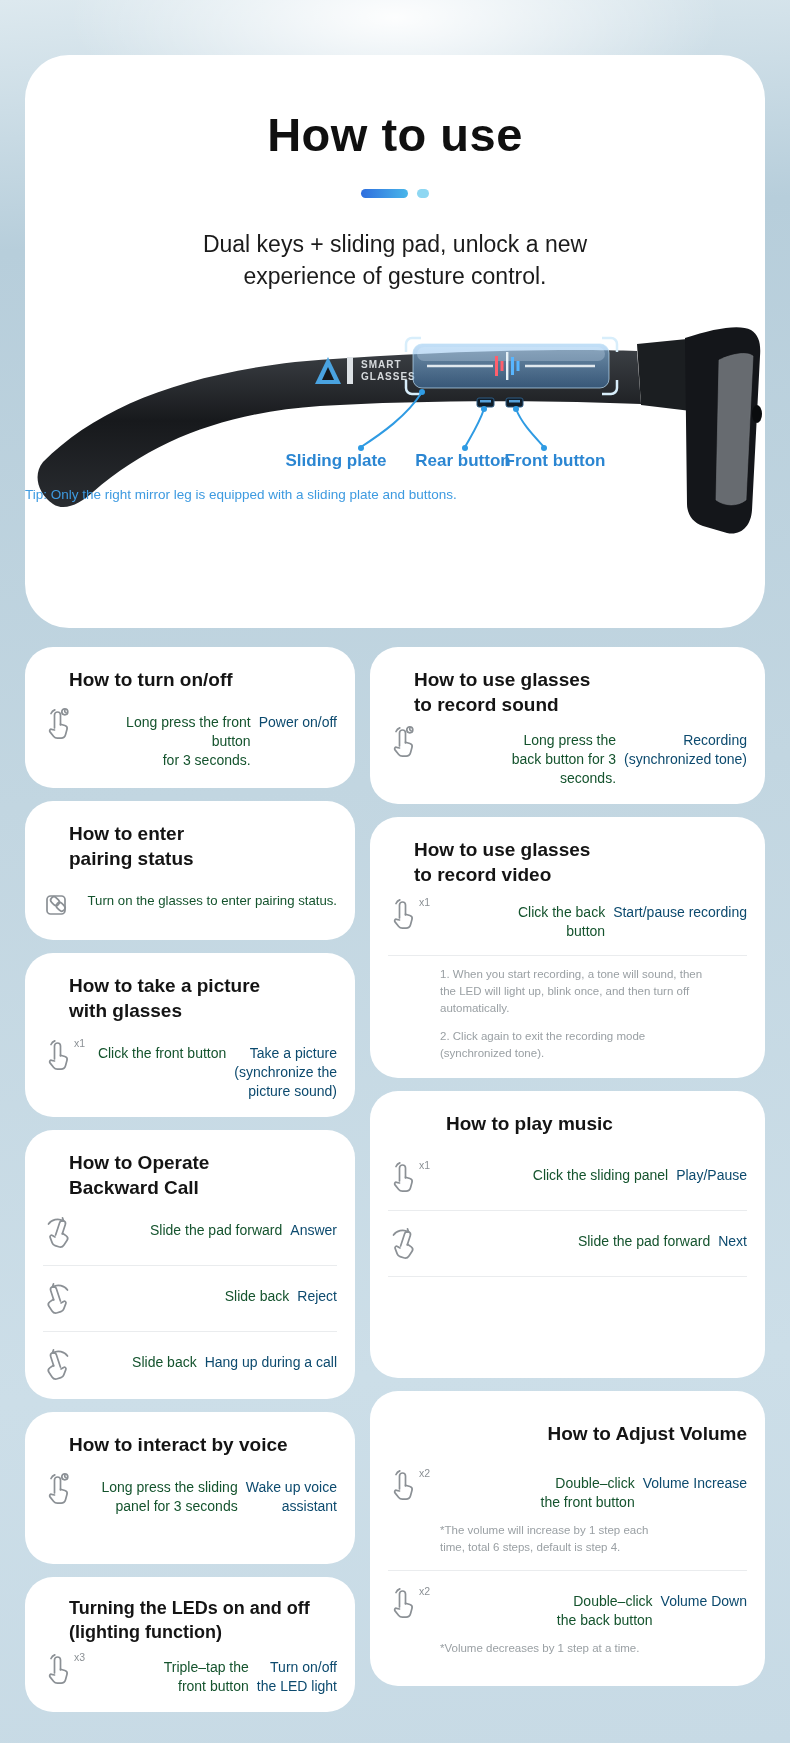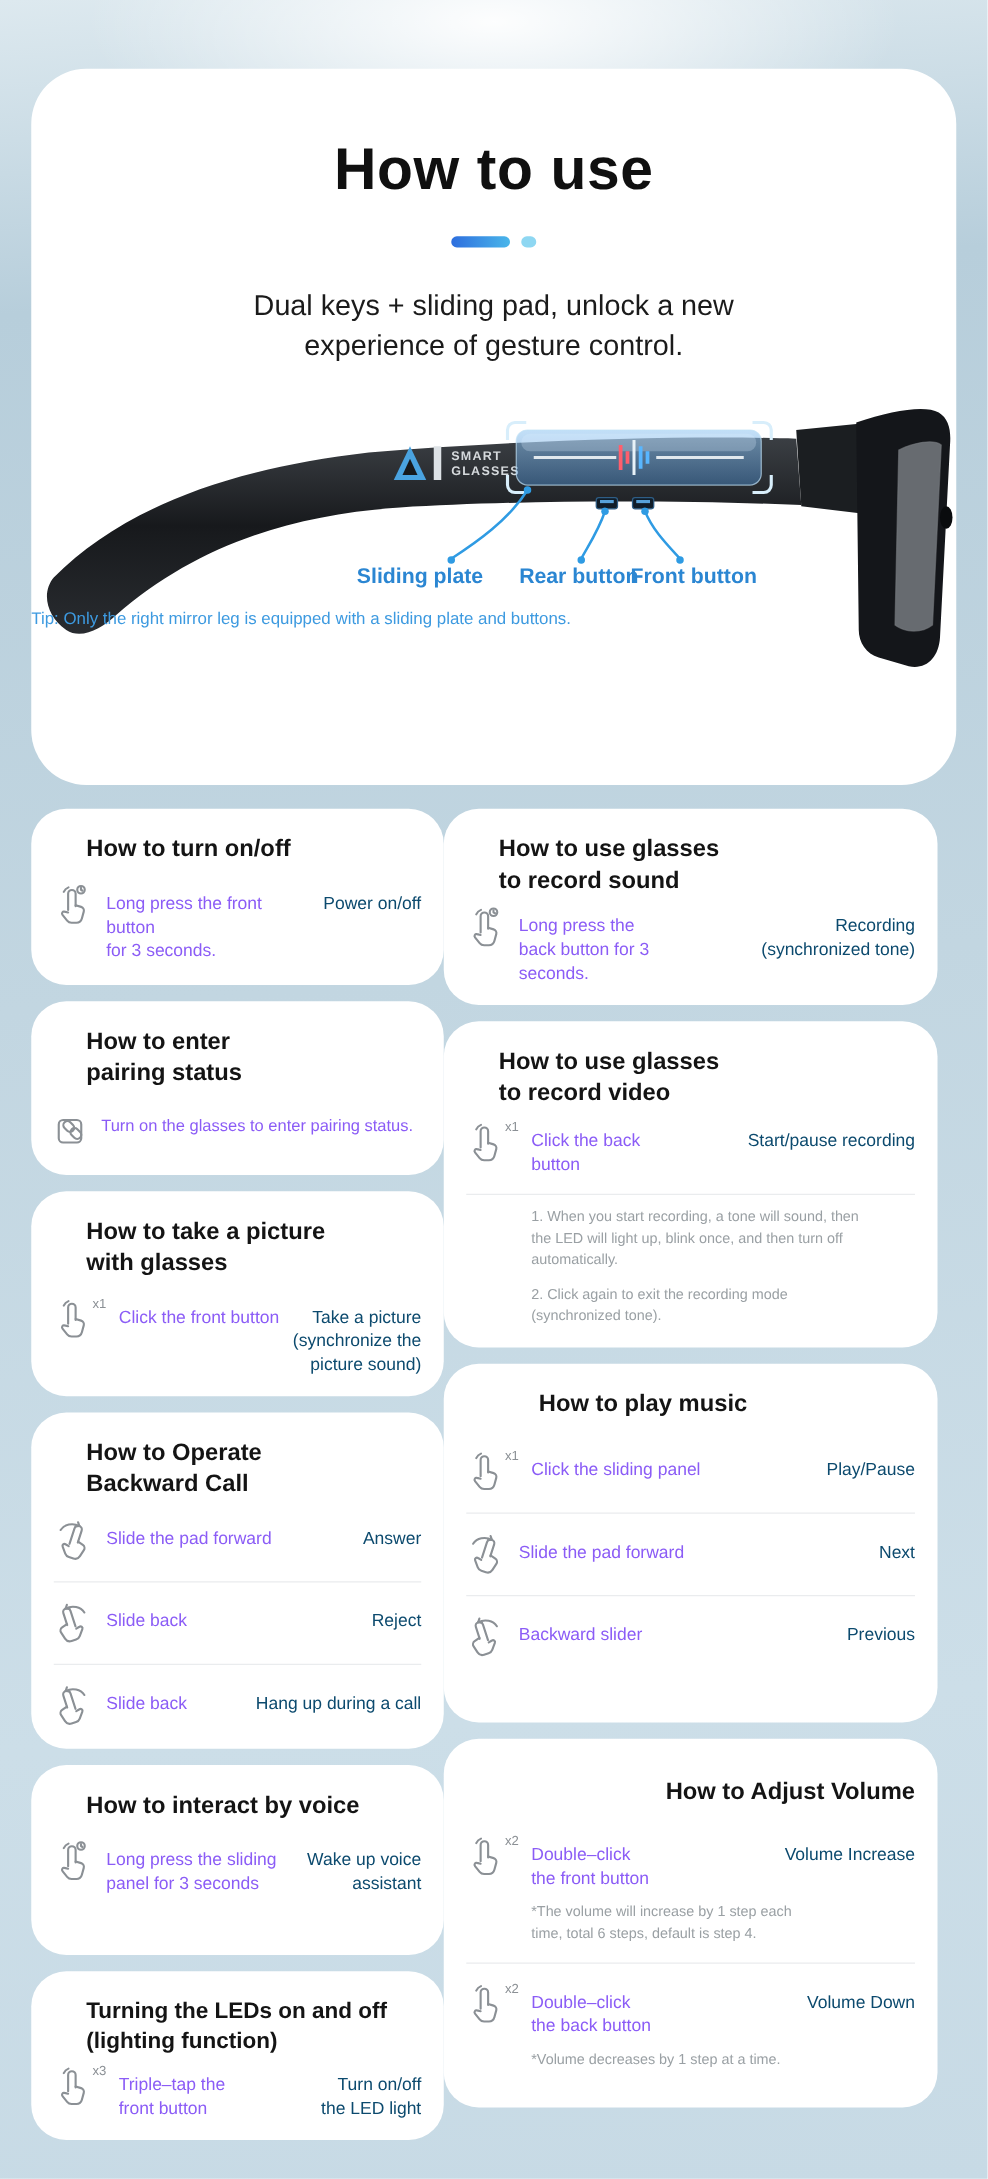--- a/index.html
+++ b/index.html
@@ -20,39 +20,39 @@
   .divider .bar{width:47px;height:9px;border-radius:5px;background:linear-gradient(90deg,#2e6ede,#49b6ea);}
   .divider .dot{width:12px;height:9px;border-radius:5px;background:#8ed7f2;}
   .subtitle{margin:30px auto 0;text-align:center;font-size:23px;color:#1b1b1b;line-height:1.4;white-space:pre-line;}
   .illustration{position:relative;margin-top:22px;height:244px;padding-left:32px;}
   .scene{position:absolute;left:0;top:0;}
   .lbl{position:absolute;top:137px;transform:translateX(-50%);font-size:17px;font-weight:700;
        color:#2b86d2;white-space:nowrap;}
   .tip{position:absolute;top:173px;left:0;right:80px;text-align:left;font-size:13.5px;color:#3d9ae0;margin:0;}
 
   
-  .grid{display:flex;margin:19px 25px 0;align-items:flex-start;}
+  .grid{display:flex;gap:15px;margin:19px 25px 0;align-items:flex-start;}
   .col{display:flex;flex-direction:column;gap:13px;}
   .col-left{width:330px;}
   .col-right{width:395px;}
   .card{background:#fff;border-radius:28px;box-sizing:border-box;padding:20px 18px 16px;}
   .card .title{margin:0 0 0 26px;font-size:19px;line-height:1.32;font-weight:700;color:#141414;white-space:pre-line;}
   .card.roomy{}
   .card.roomy .title{margin-left:58px;}
   .card.center-title{padding-top:30px;}
   .card.center-title .title{margin-left:0;text-align:right;}
   .title-sm{font-size:18px !important;}
 
   .row{display:flex;align-items:flex-start;margin-top:15px;}
   .iconwrap{position:relative;flex:none;width:30px;height:36px;margin-right:12px;}
   .gicon{width:30px;height:36px;stroke:#8b9095;fill:none;stroke-width:1.7;
          stroke-linecap:round;stroke-linejoin:round;overflow:visible;}
   .badge{position:absolute;top:-1px;right:-12px;font-size:10.5px;color:#8b9095;}
   .row.badged .action{margin-left:10px;}
-  .action{flex:1;font-size:14px;color:#8b5cf6;line-height:1.35;white-space:pre-line;padding-top:6px;}
+  .action{flex:1;font-size:14px;color:#14532d;line-height:1.35;white-space:pre-line;padding-top:6px;text-align:right;}
   .result{font-size:14px;color:#0c4a6e;line-height:1.35;white-space:pre-line;text-align:right;
           padding-top:6px;margin-left:8px;}
   .action.one-line{font-size:13.2px;}
   .sep{height:1px;background:#eaecee;margin-top:14px;}
   .note{margin:10px 0 0 52px;font-size:11.5px;color:#9aa0a4;line-height:1.5;white-space:pre-line;}
   .hidden-defs{position:absolute;width:0;height:0;overflow:hidden;}
 </style>
 </head>
 <body>
 
@@ -336,27 +336,20 @@
         </div>
         <div class="sep"></div>
         <div class="row">
           <span class="iconwrap"><svg class="gicon">
                 <use href="#i-slide-fwd"></use>
               </svg></span>
           <span class="action">Slide the pad forward</span>
           <span class="result">Next</span>
         </div>
         <div class="sep"></div>
-        <div class="row">
-          <span class="iconwrap"><svg class="gicon">
-                <use href="#i-slide-back"></use>
-              </svg></span>
-          <span class="action">Backward slider</span>
-          <span class="result">Previous</span>
-        </div>
       </article>
 
       <article class="card center-title" style="min-height:295px">
         <h2 class="title">How to Adjust Volume</h2>
         <div class="row badged" style="margin-top:22px">
           <span class="iconwrap"><svg class="gicon">
                 <use href="#i-tap"></use>
               </svg><span class="badge">x2</span></span>
           <span class="action">Double–click
 the front button</span>

